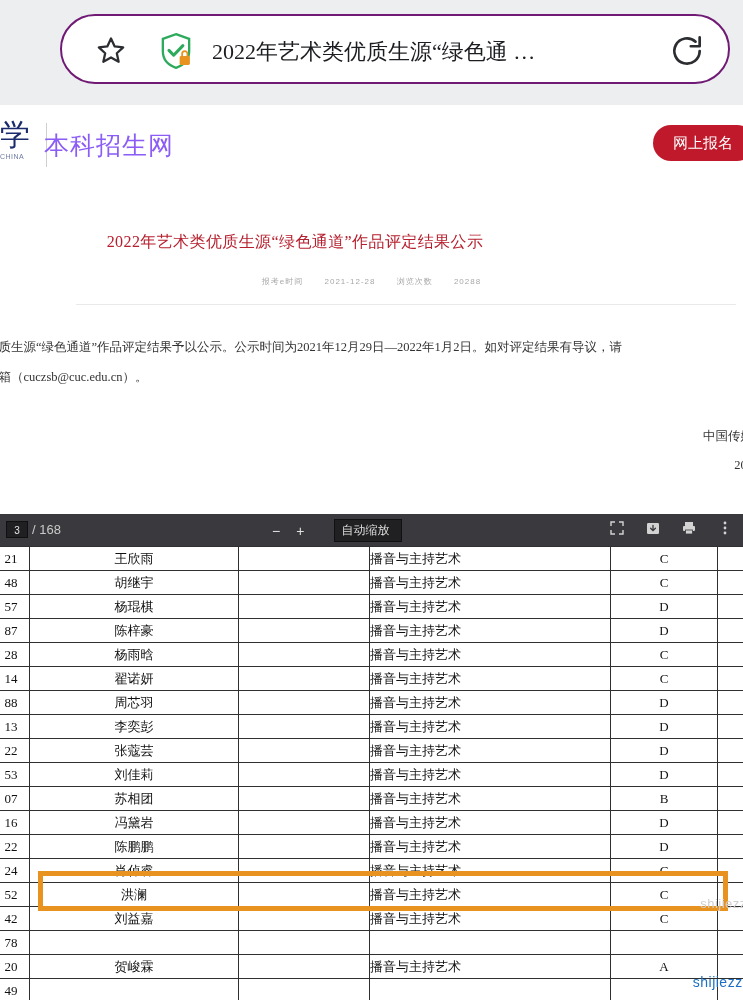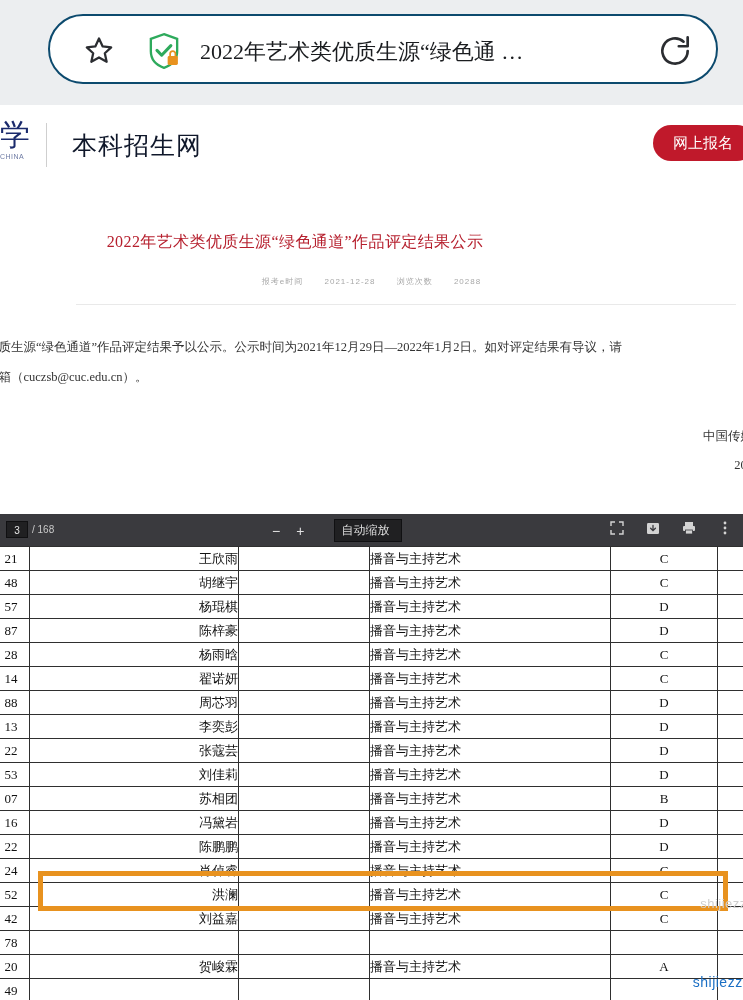--- a/index.html
+++ b/index.html
@@ -19,24 +19,24 @@
   .browser-bar {
     position: absolute;
     top: 0; left: 0;
     width: 743px;
     height: 105px;
     background: #eceef0;
   }
   .omnibox {
     position: absolute;
     top: 14px;
-    left: 48px;
+    left: 60px;
     width: 670px;
     height: 70px;
-    border: 2px solid #0c4a6e;
+    border: 2px solid #701a75;
     border-radius: 36px;
     background: #ffffff;
     box-sizing: border-box;
   }
   .star-icon {
     position: absolute;
     left: 32px;
     top: 18px;
     width: 34px;
     height: 34px;
@@ -102,25 +102,25 @@
   .header-divider {
     position: absolute;
     left: 46px;
     top: 18px;
     width: 1px;
     height: 44px;
     background: #cfcfcf;
   }
   .site-name {
     position: absolute;
-    left: 72px;
+    left: 44px;
     top: 24px;
     font-family: "Liberation Serif", serif;
     font-size: 25px;
-    color: #0f172a;
+    color: #8b5cf6;
     letter-spacing: 1px;
     white-space: nowrap;
   }
   .nav {
     position: absolute;
     left: 222px;
     top: 30px;
     display: flex;
     gap: 30px;
     font-family: "Liberation Serif", serif;
@@ -242,21 +242,21 @@
     width: 22px;
     height: 17px;
     background: #202022;
     border: 1px solid #101012;
     color: #e6e6e6;
     font-size: 10px;
     text-align: center;
     line-height: 17px;
     box-sizing: border-box;
   }
-  .page-total { font-size: 10px; color: #c9c9c9; }
+  .page-total { font-size: 13px; color: #c9c9c9; }
   .zoom-group {
     position: absolute;
     left: 272px;
     top: 5px;
     display: flex;
     align-items: center;
     gap: 16px;
     font-size: 14px;
     color: #e2e2e2;
   }
@@ -299,21 +299,21 @@
     table-layout: fixed;
   }
   table.grade-table td {
     border: 1px solid #2f2f2f;
     height: 23px;
     font-size: 13px;
     color: #111111;
     padding: 0;
   }
   .c-id    { width: 36px;  text-align: center; font-size: 12.5px; }
-  .c-name  { width: 208px; text-align: right; }
+  .c-name  { width: 208px; text-align: center; }
   .c-blank { width: 130px; }
   .c-major { width: 240px; }
   .c-grade { width: 106px; text-align: center; }
   .c-tail  { width: 30px;  border-right: none !important; }
 
   .highlight-box {
     position: absolute;
     left: 38px;
     top: 325px;
     width: 690px;

